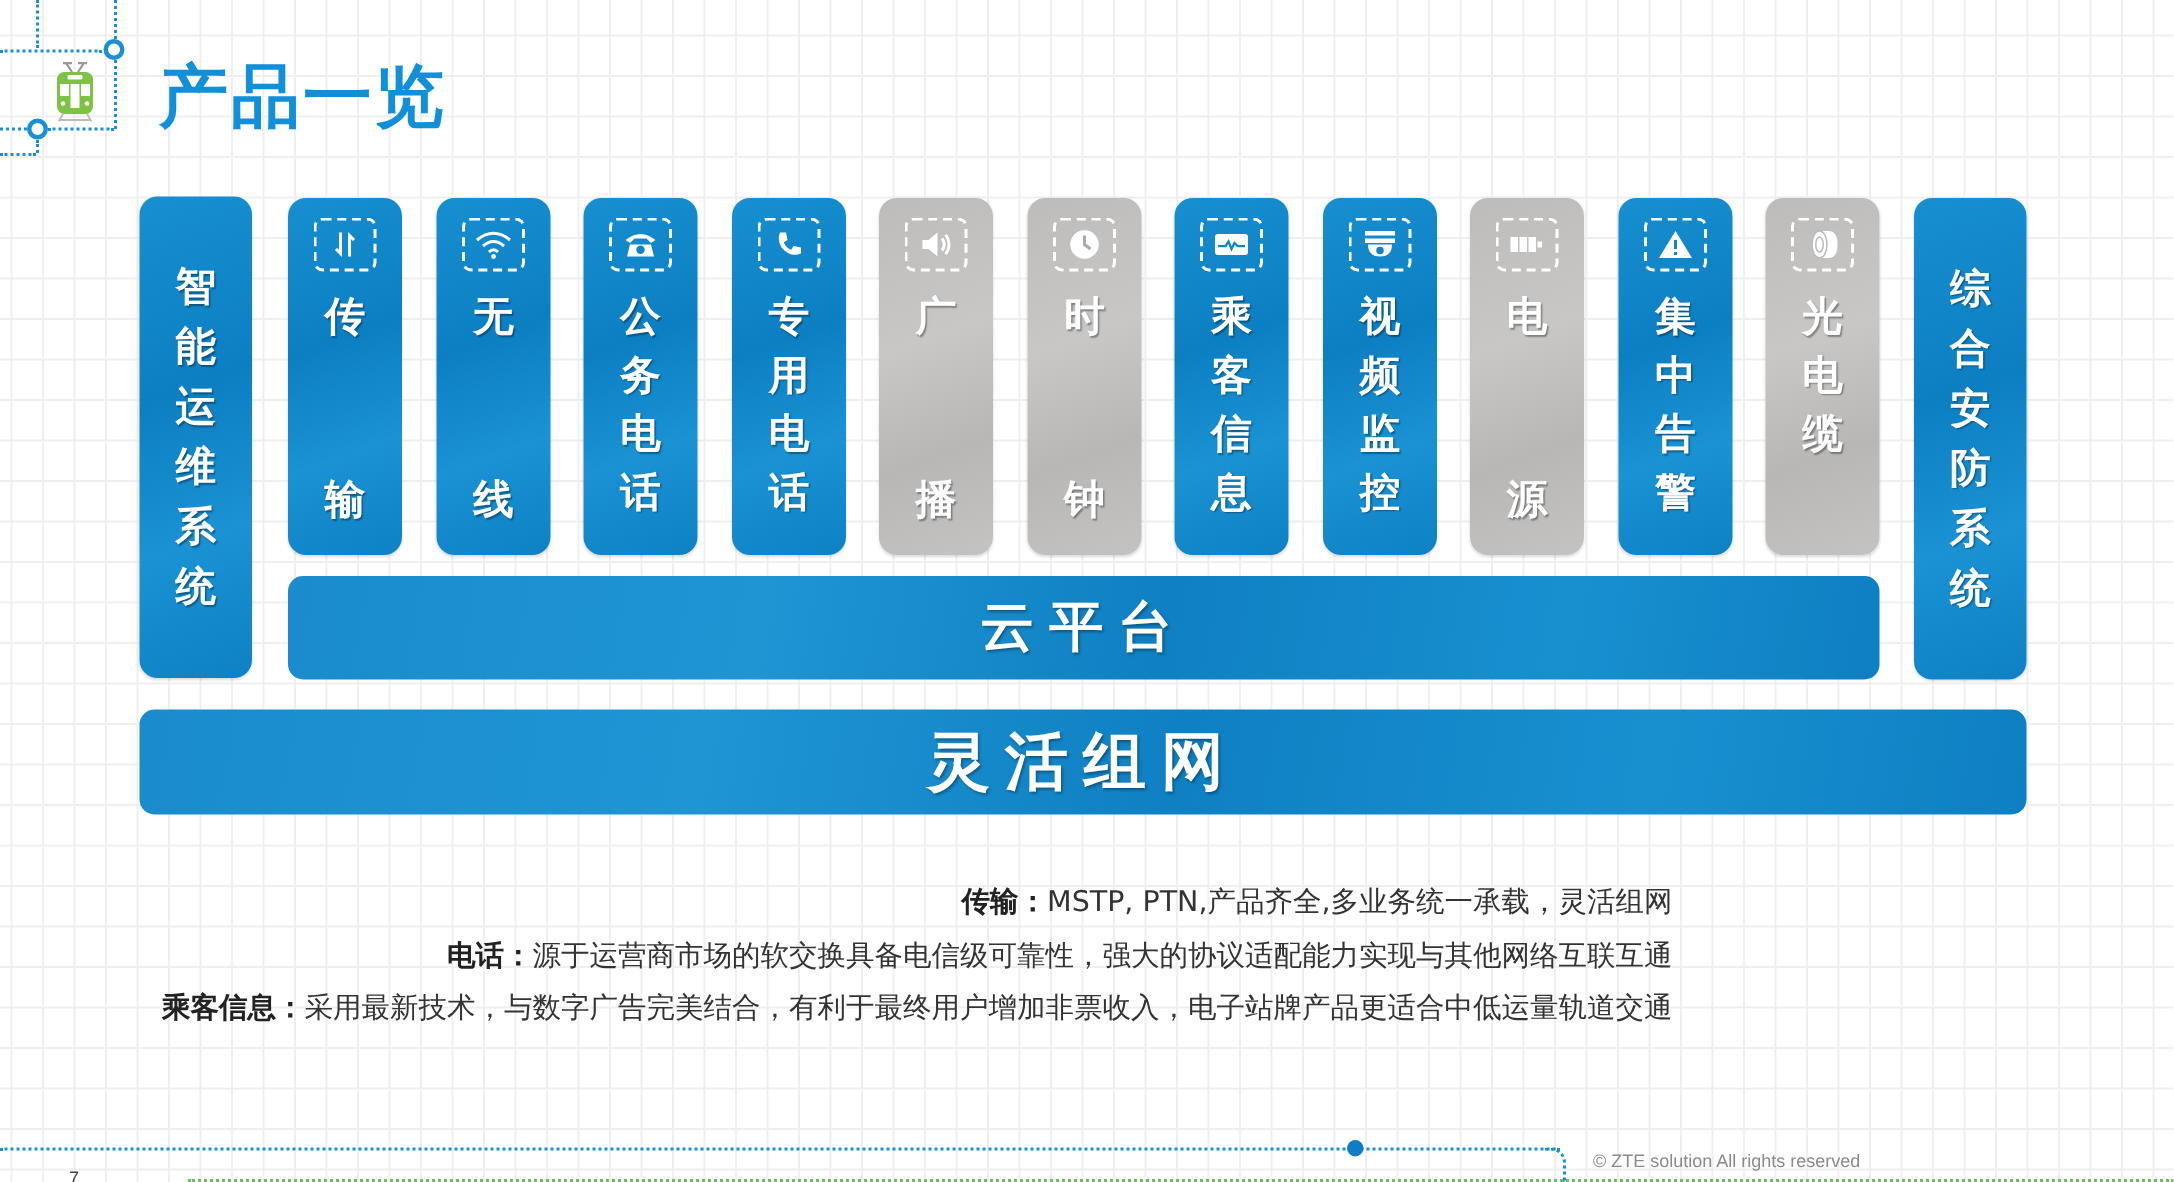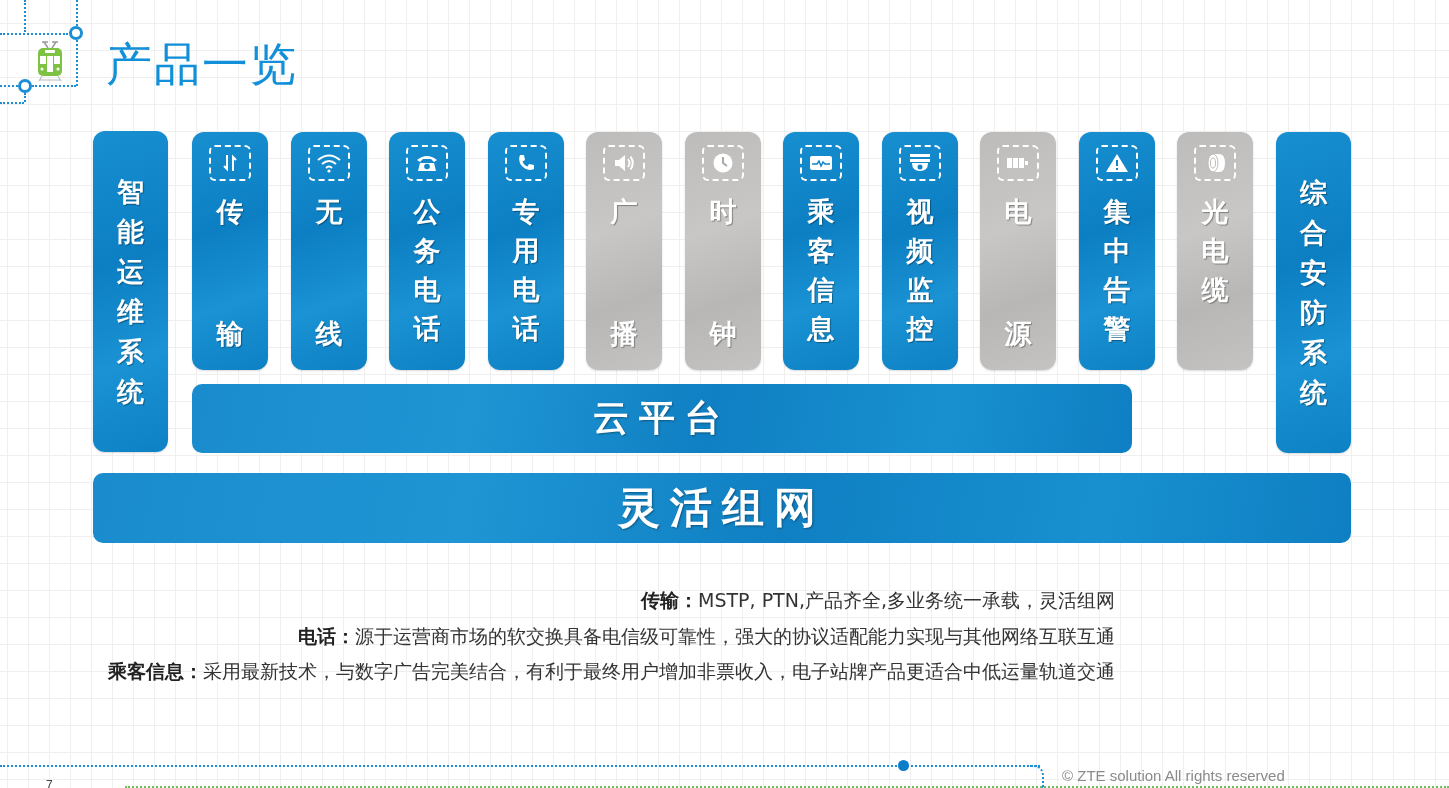--- a/index.html
+++ b/index.html
@@ -12,21 +12,21 @@
       linear-gradient(to right, #efefef 1px, transparent 1px),
       linear-gradient(to bottom, #efefef 1px, transparent 1px);
     background-size: 21px 27px;
     background-position: 7px 23px;
   }
   .dot-line-h { position: absolute; height: 0; border-top: 2px dotted #1a8fd6; }
   .dot-line-v { position: absolute; width: 0; border-left: 2px dotted #1a8fd6; }
   .ring { position: absolute; width: 14px; height: 14px; border: 3px solid #1a8fd6; border-radius: 50%; background: #fff; }
   .title {
     position: absolute; left: 106px; top: 34px;
-    font-size: 46px; font-weight: normal; color: #1190d9; letter-spacing: 2px;
+    font-size: 46px; font-weight: bold; color: #1190d9; letter-spacing: 2px;
     font-family: "DejaVu Sans", sans-serif;
   }
   .tram { position: absolute; left: 36px; top: 40px; }
 
   .panel {
     position: absolute; border-radius: 12px; color: #fff; font-weight: bold;
     background: linear-gradient(160deg, #178fd0 0%, #0c7fc3 40%, #1a92d3 70%, #0d81c4 100%);
     box-shadow: 0 1px 2px rgba(0,0,0,0.15);
     display: flex; flex-direction: column; align-items: center; overflow: hidden;
     text-shadow: 1px 1px 1px rgba(0,0,0,0.35);
@@ -49,32 +49,32 @@
   }
   .prod .label.packed { justify-content: flex-start; }
   .prod .label.packed .ch { margin-bottom: 3px; }
 
   .bar {
     position: absolute; border-radius: 10px; color: #fff; font-weight: bold;
     background: linear-gradient(100deg, #1a8ccd 0%, #1f95d4 30%, #0f80c3 55%, #1890d0 80%, #0e7fc2 100%);
     display: flex; align-items: center; justify-content: center;
     text-shadow: 1px 1px 2px rgba(0,0,0,0.35);
   }
-  .bar.cloud { left: 192px; top: 384px; width: 940px; height: 69px; font-size: 36px; letter-spacing: 10px; }
+  .bar.cloud { left: 192px; top: 384px; width: 1061px; height: 69px; font-size: 36px; letter-spacing: 10px; }
   .bar.data { left: 93px; top: 473px; width: 1258px; height: 70px; font-size: 42px; letter-spacing: 10px; }
 
   .desc { position: absolute; left: 108px; top: 588px; }
   .desc .row { height: 35.5px; font-size: 19px; color: #333; white-space: nowrap; font-family: "DejaVu Sans", sans-serif; text-align: right; }
   .desc .row .k { font-weight: bold; color: #222; }
 
   .footer-line { position: absolute; left: 0; top: 765px; width: 1040px; border-top: 2px dotted #1a8fd6; }
   .footer-dot { position: absolute; left: 898px; top: 760px; width: 11px; height: 11px; border-radius: 50%; background: #0d7dc9; }
   .footer-curve { position: absolute; left: 1030px; top: 765px; width: 14px; height: 24px; border-top: 2px dotted #1a8fd6; border-right: 2px dotted #1a8fd6; border-top-right-radius: 10px; }
   .green-line { position: absolute; left: 125px; top: 786px; width: 1324px; border-top: 2px dotted #6ac259; }
-  .copyright { position: absolute; left: 1062px; top: 767px; font-size: 15px; color: #8a8a8a; font-family: "Liberation Sans", sans-serif; }
+  .copyright { position: absolute; left: 1062px; top: 767px; font-size: 12px; color: #8a8a8a; font-family: "Liberation Sans", sans-serif; }
   .page-num { position: absolute; left: 46px; top: 778px; font-size: 12px; color: #444; font-family: "Liberation Sans", sans-serif; }
 </style>
 </head>
 <body>
 
 <div class="dot-line-v" style="left:24px; top:0; height:32px;"></div>
 <div class="dot-line-h" style="left:0; top:33px; width:68px;"></div>
 <div class="dot-line-v" style="left:76px; top:0; height:26px;"></div>
 <div class="ring" style="left:69px; top:26px;"></div>
 <div class="dot-line-v" style="left:76px; top:40px; height:46px;"></div>

